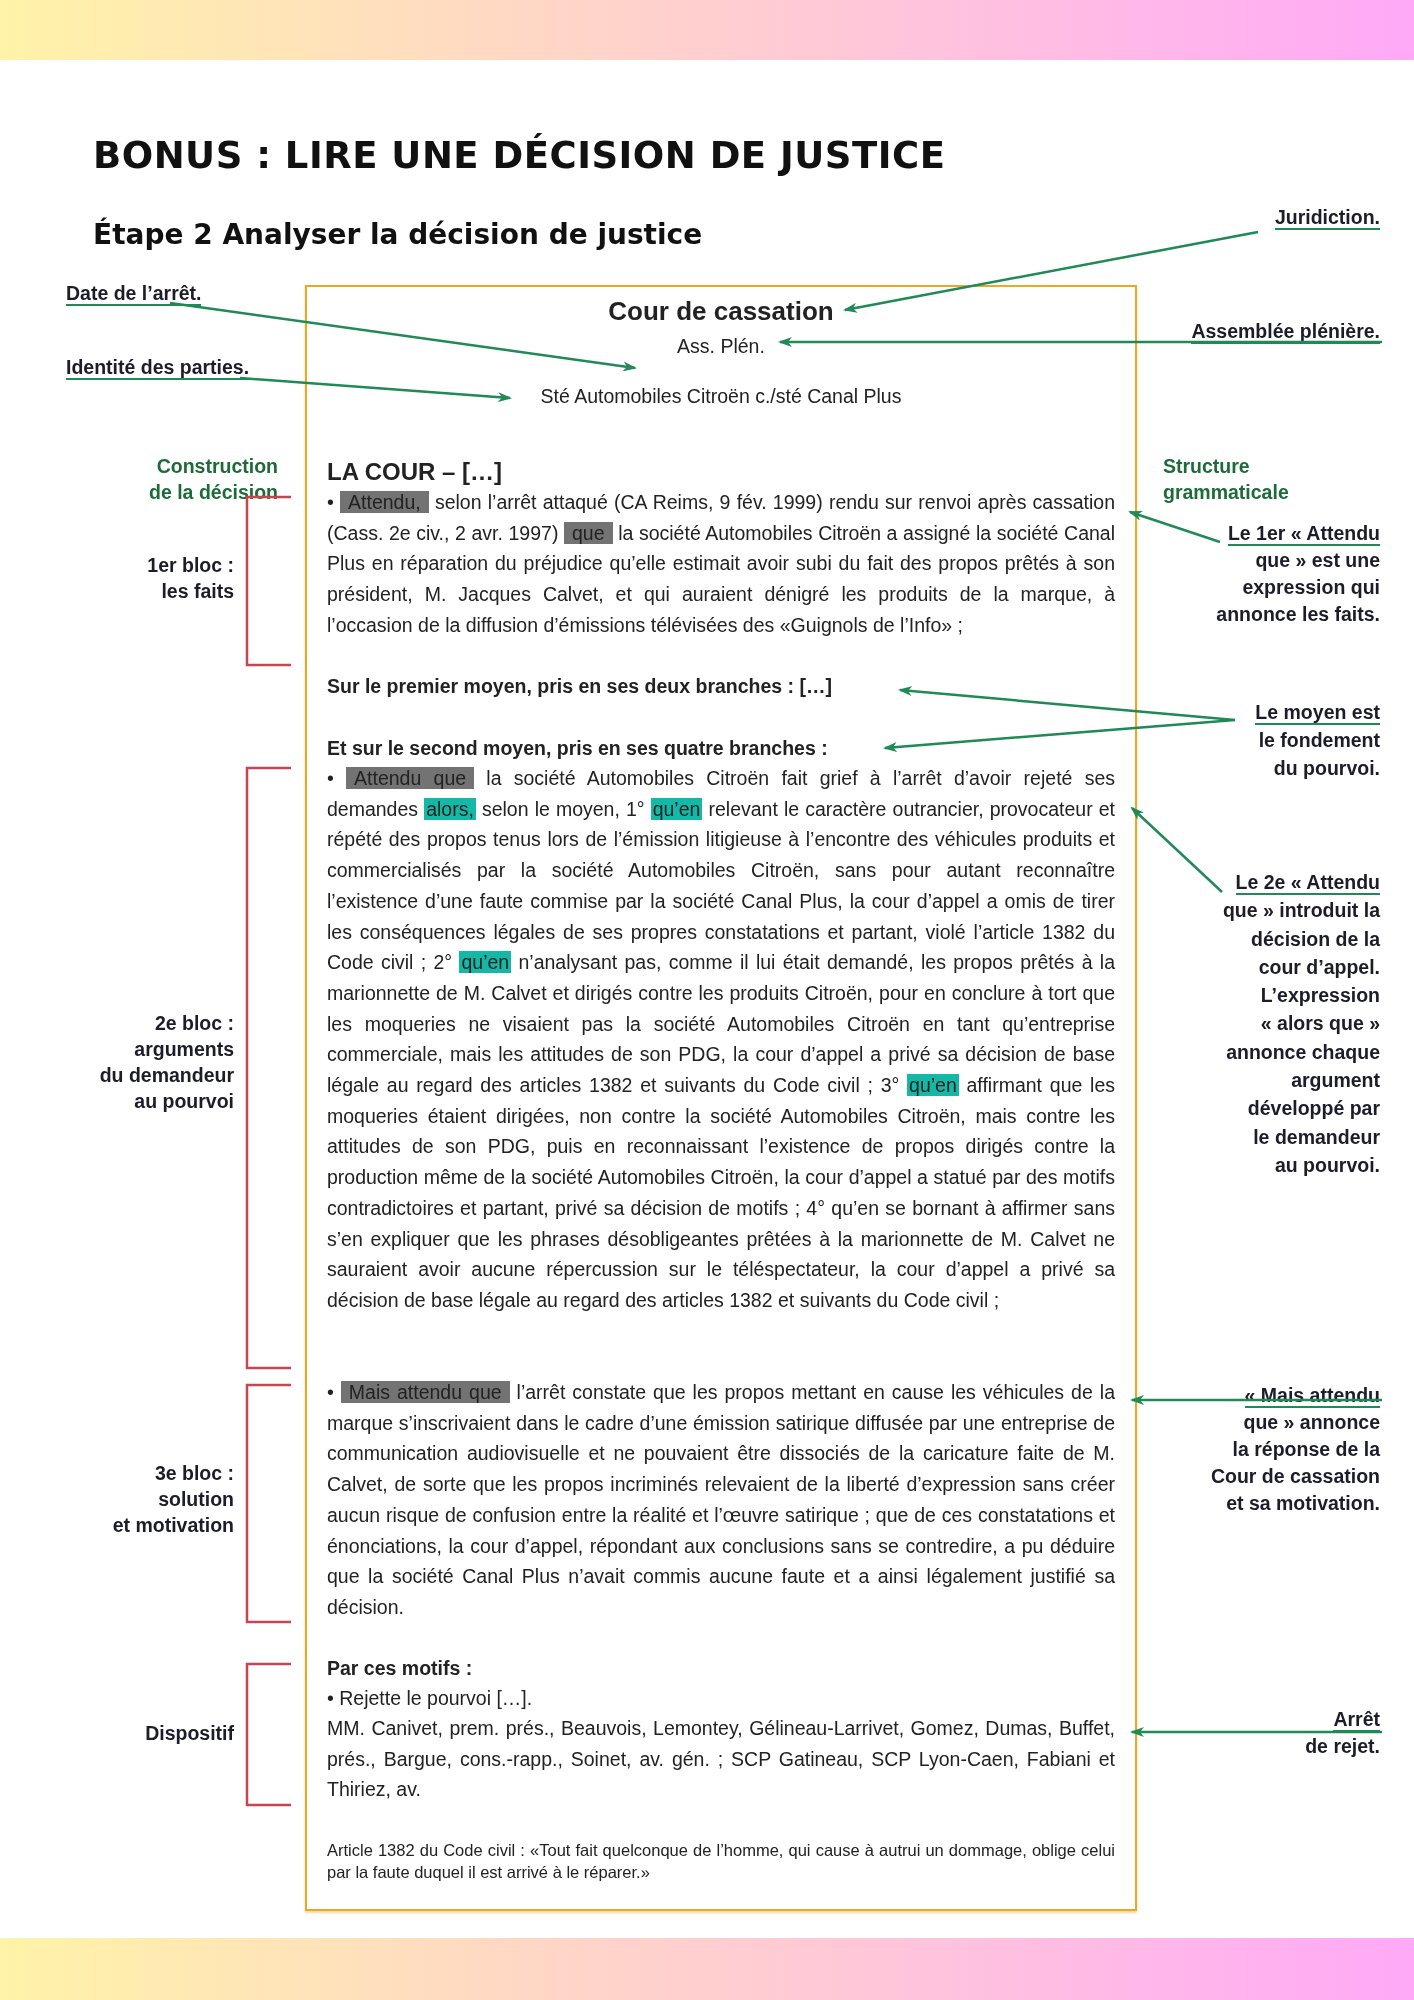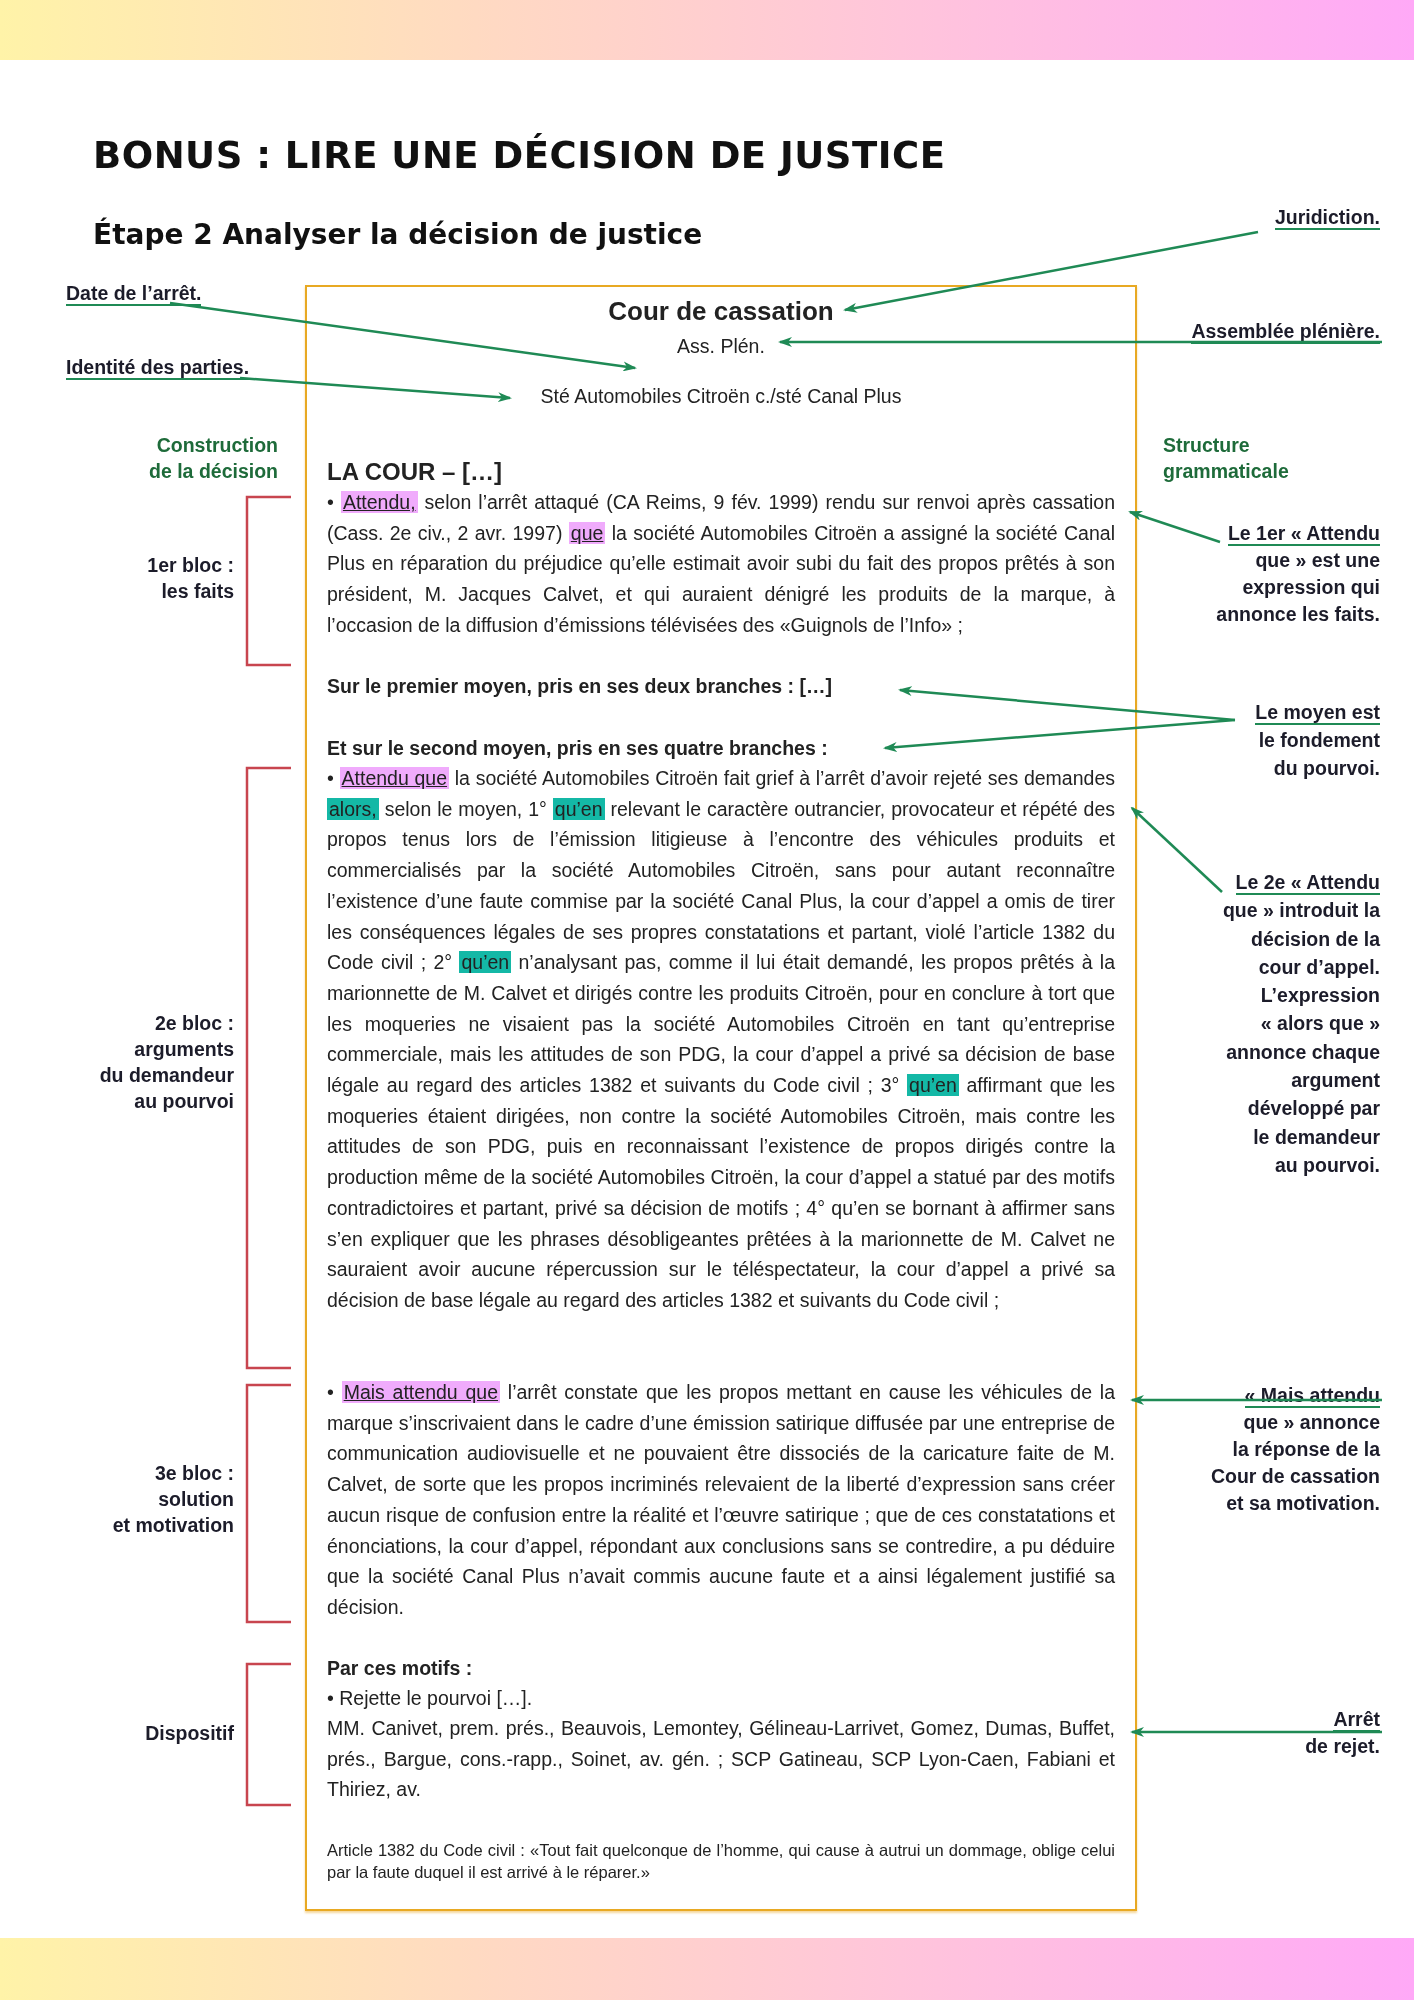--- a/index.html
+++ b/index.html
@@ -15,27 +15,27 @@
               font-size:28px; color:#111; margin:0; }
   .docbox { position:absolute; left:305px; top:285px; width:828px; height:1622px;
             border:2px solid #e8a923; box-shadow:0 2px 2px rgba(232,169,35,0.45); background:#fff; }
   .cn { font-family:"Liberation Sans Narrow","Liberation Sans", sans-serif; }
   .doc-text { position:absolute; left:20px; width:788px; font-size:19.5px; line-height:30.7px;
               text-align:justify; color:#222; transform-origin:left top; }
   .head-center { position:absolute; left:0; width:828px; text-align:center; color:#222; }
   .h-court { top:9px; font-size:26px; font-weight:bold; }
   .h-line { font-size:19.5px; line-height:25px; }
   .b { font-weight:bold; }
-  .hl-y { background:#f0abfc; padding:0 2px;text-decoration:underline; }
+  .hl-y { background:#737373; padding:0 8px; }
   .hl-g { background:#14b8a6; padding:0 2px; }
   .note-small { font-size:16.5px; line-height:22px; }
   .ann { position:absolute; font-weight:bold; font-size:19.5px; line-height:26px; color:#1c1c2a; }
   .ann.r { text-align:right; }
   .ann u, .ann .ul { text-decoration:none; border-bottom:2.5px solid #1f8a55; }
-  .green-h { color:#1e6b3a; }
+  .green-h { color:#1e6b3a;margin-top:21px; }
   svg.overlay { position:absolute; left:0; top:0; width:1414px; height:2000px; pointer-events:none; }
 </style>
 </head>
 <body>
 
 <div class="band top"></div>
 
 <h1 class="title">BONUS : LIRE UNE DÉCISION DE JUSTICE</h1>
 <h2 class="subtitle">Étape 2 Analyser la décision de justice</h2>
 

